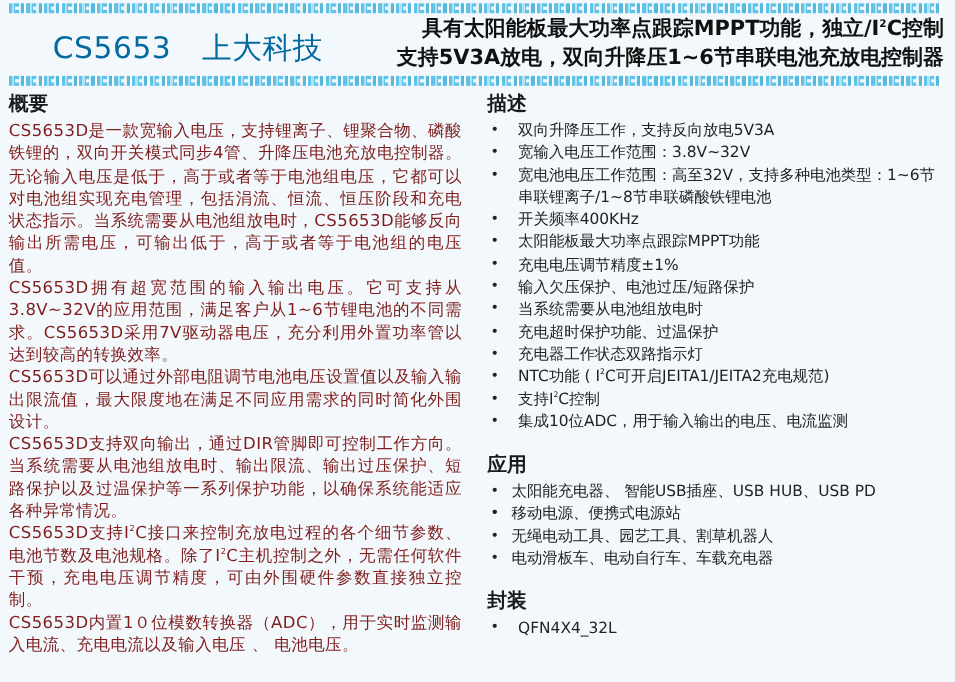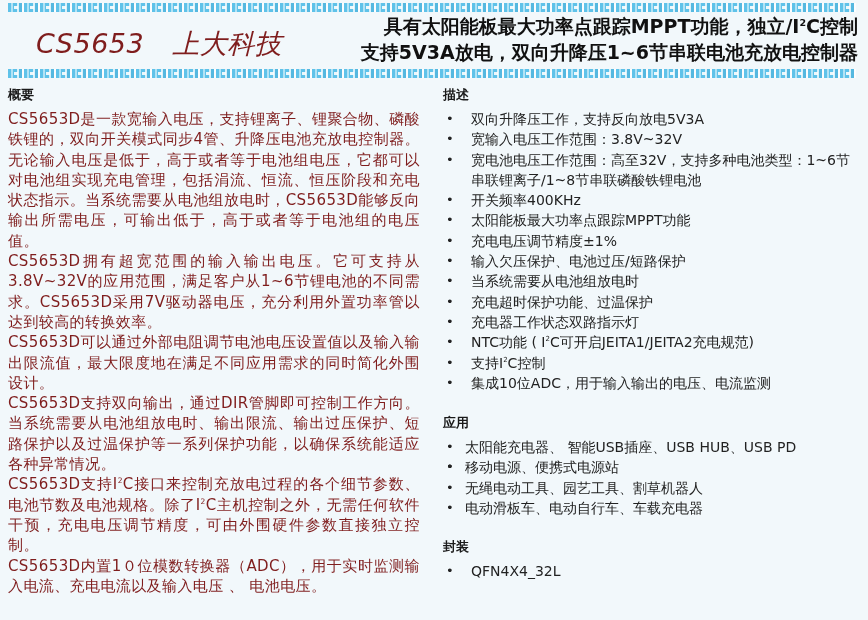--- a/index.html
+++ b/index.html
@@ -38,28 +38,27 @@
       background: repeating-linear-gradient(90deg,
         transparent 0px, transparent 6px,
         rgba(255,255,255,0.9) 6px, rgba(255,255,255,0.9) 10px,
         transparent 10px, transparent 16px);
     }
     .border-top { top: 3px; }
     .border-bottom { top: 69px; }
 
     .header-model {
       position: absolute;
-      left: 36px;
+      left: 48px;
       top: 26px;
       font-size: 27px;
       font-weight: normal;
-      color: #7f1d1d;
+      color: #0369a1;
       white-space: nowrap;
       letter-spacing: 0.5px;
-      font-style: italic;
     }
     .header-model .company {
       margin-left: 28px;
     }
     .header-tagline {
       position: absolute;
       right: 10px;
       top: 13px;
       text-align: right;
       font-size: 19px;
@@ -80,21 +79,21 @@
       top: 84px;
       width: 412px;
     }
     .col-right {
       position: absolute;
       left: 443px;
       top: 84px;
       width: 420px;
     }
     .section-title {
-      font-size: 13px;
+      font-size: 18px;
       font-weight: bold;
       color: #1a1a1a;
       margin: 0 0 3px 0;
       line-height: 22px;
     }
     .para {
       font-size: 15px;
       line-height: 20.3px;
       color: #7f1d1d;
       margin: 0;

